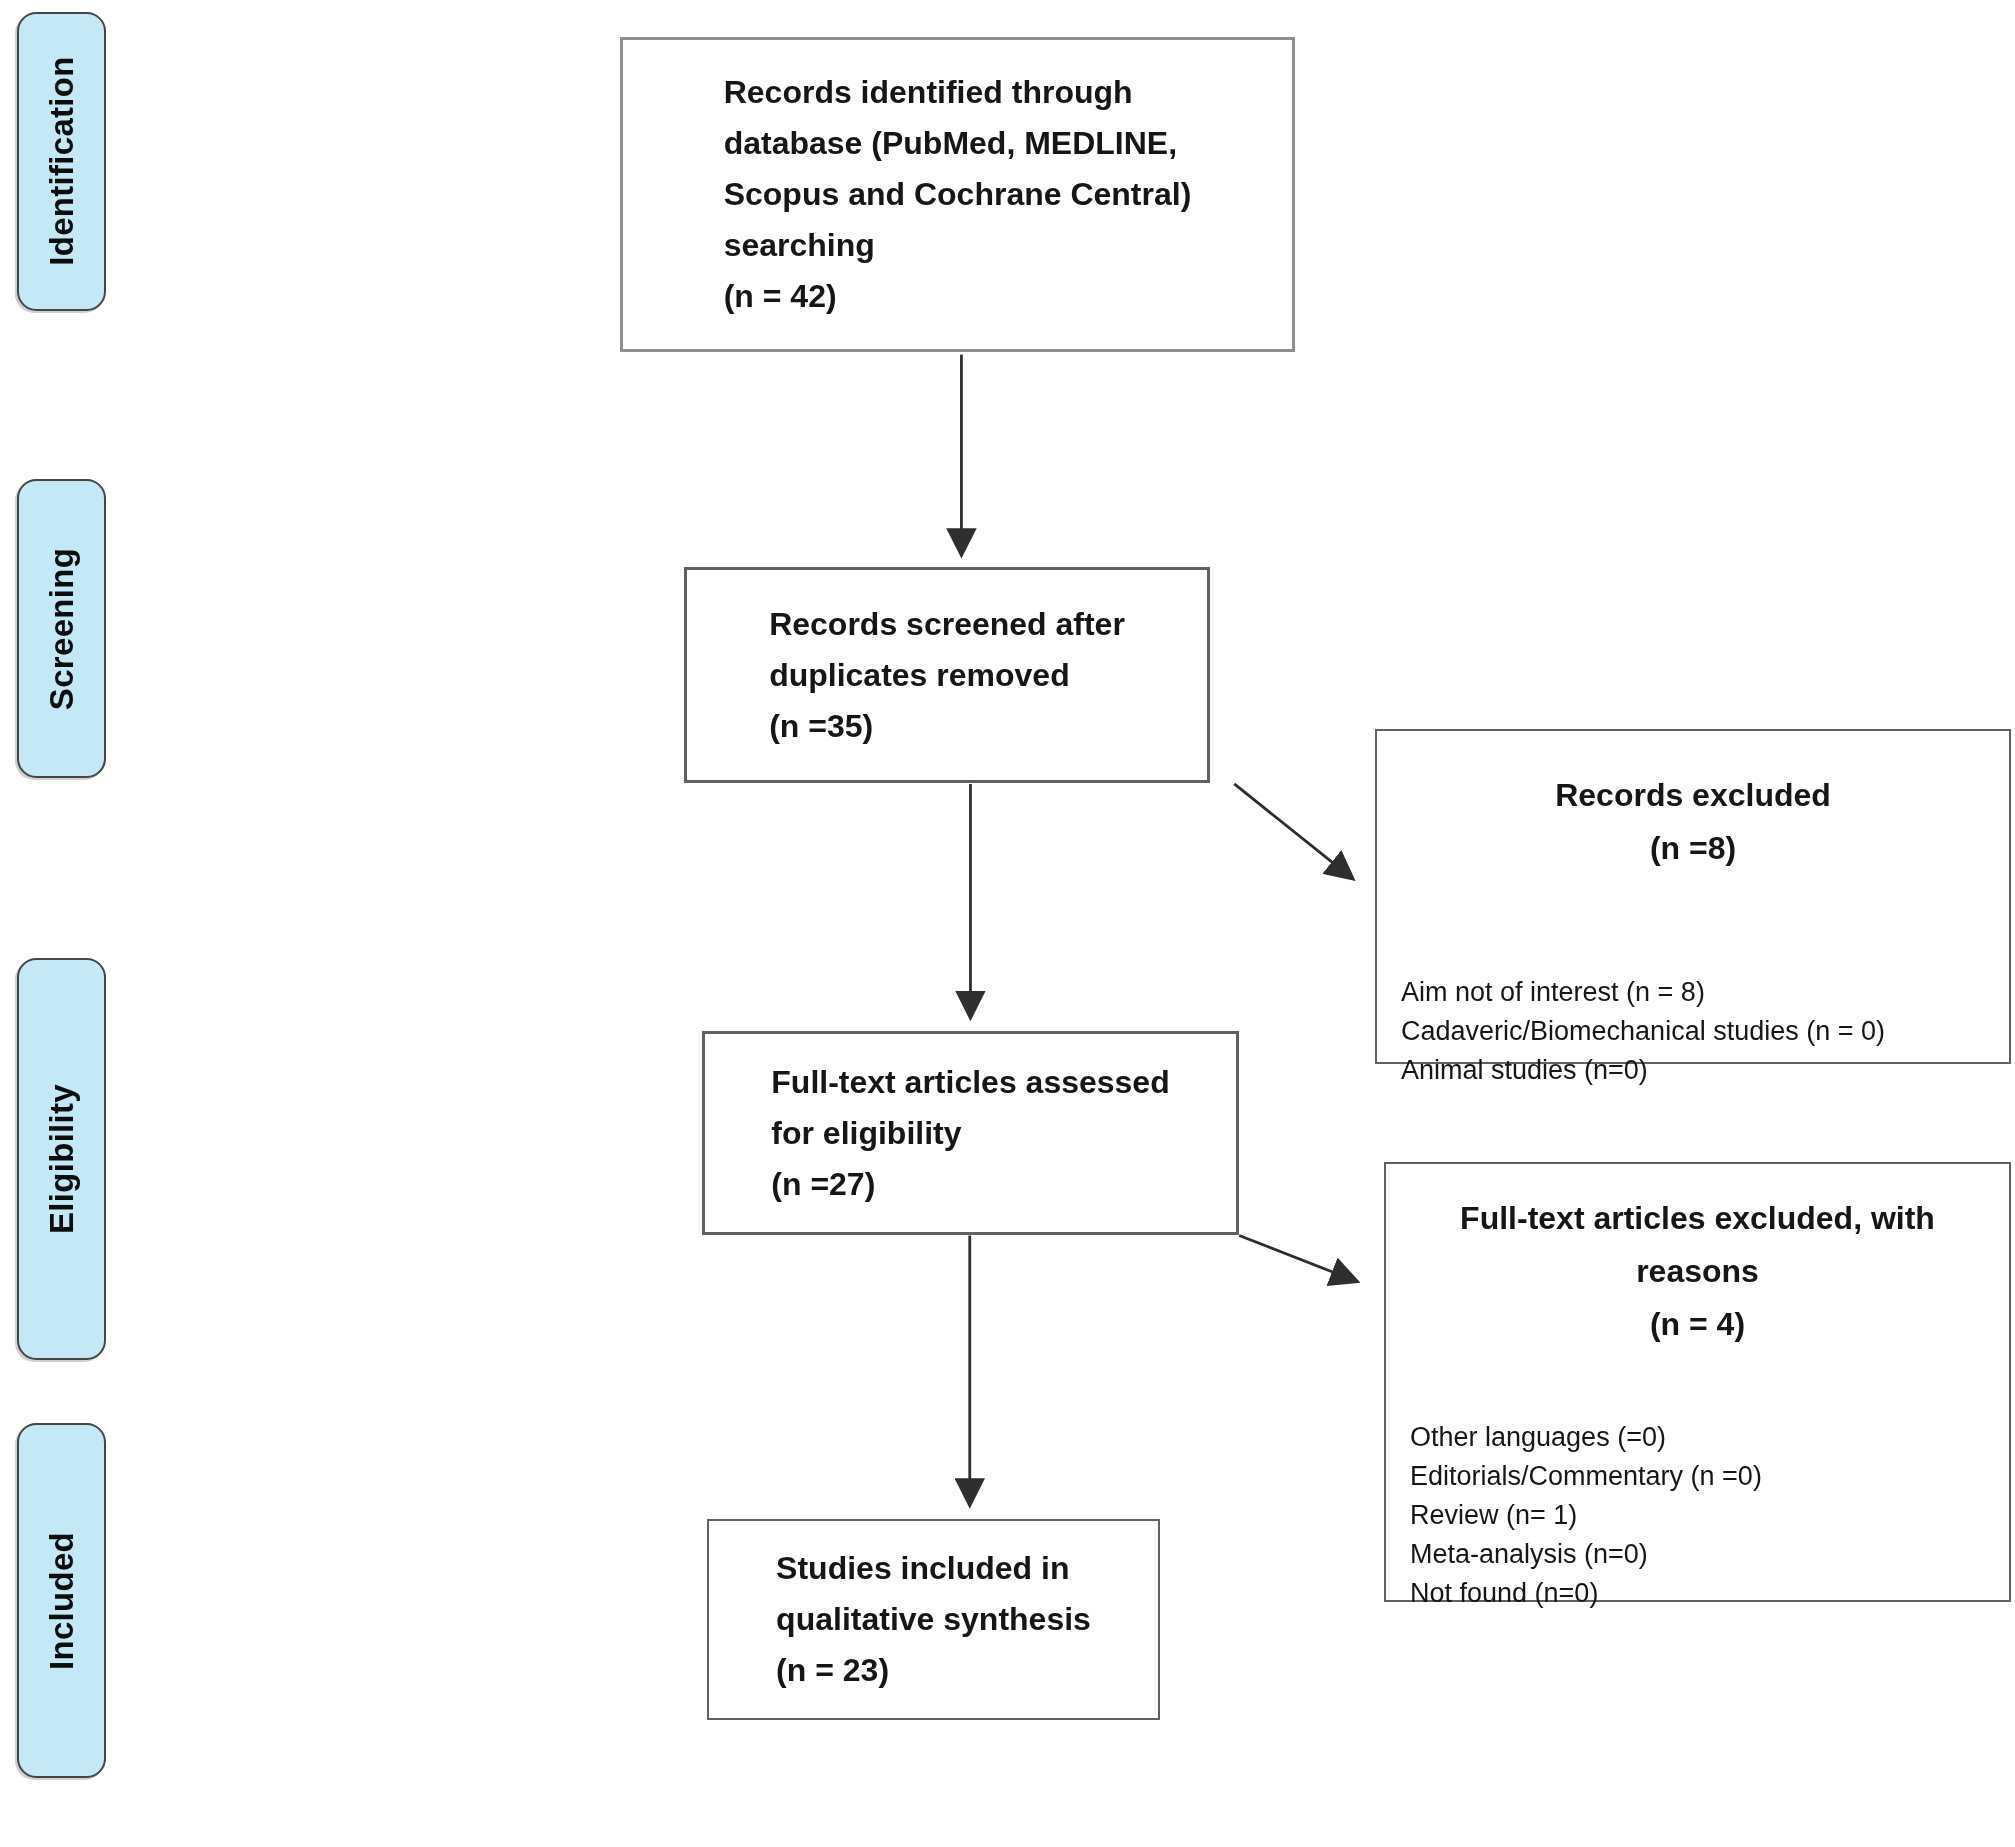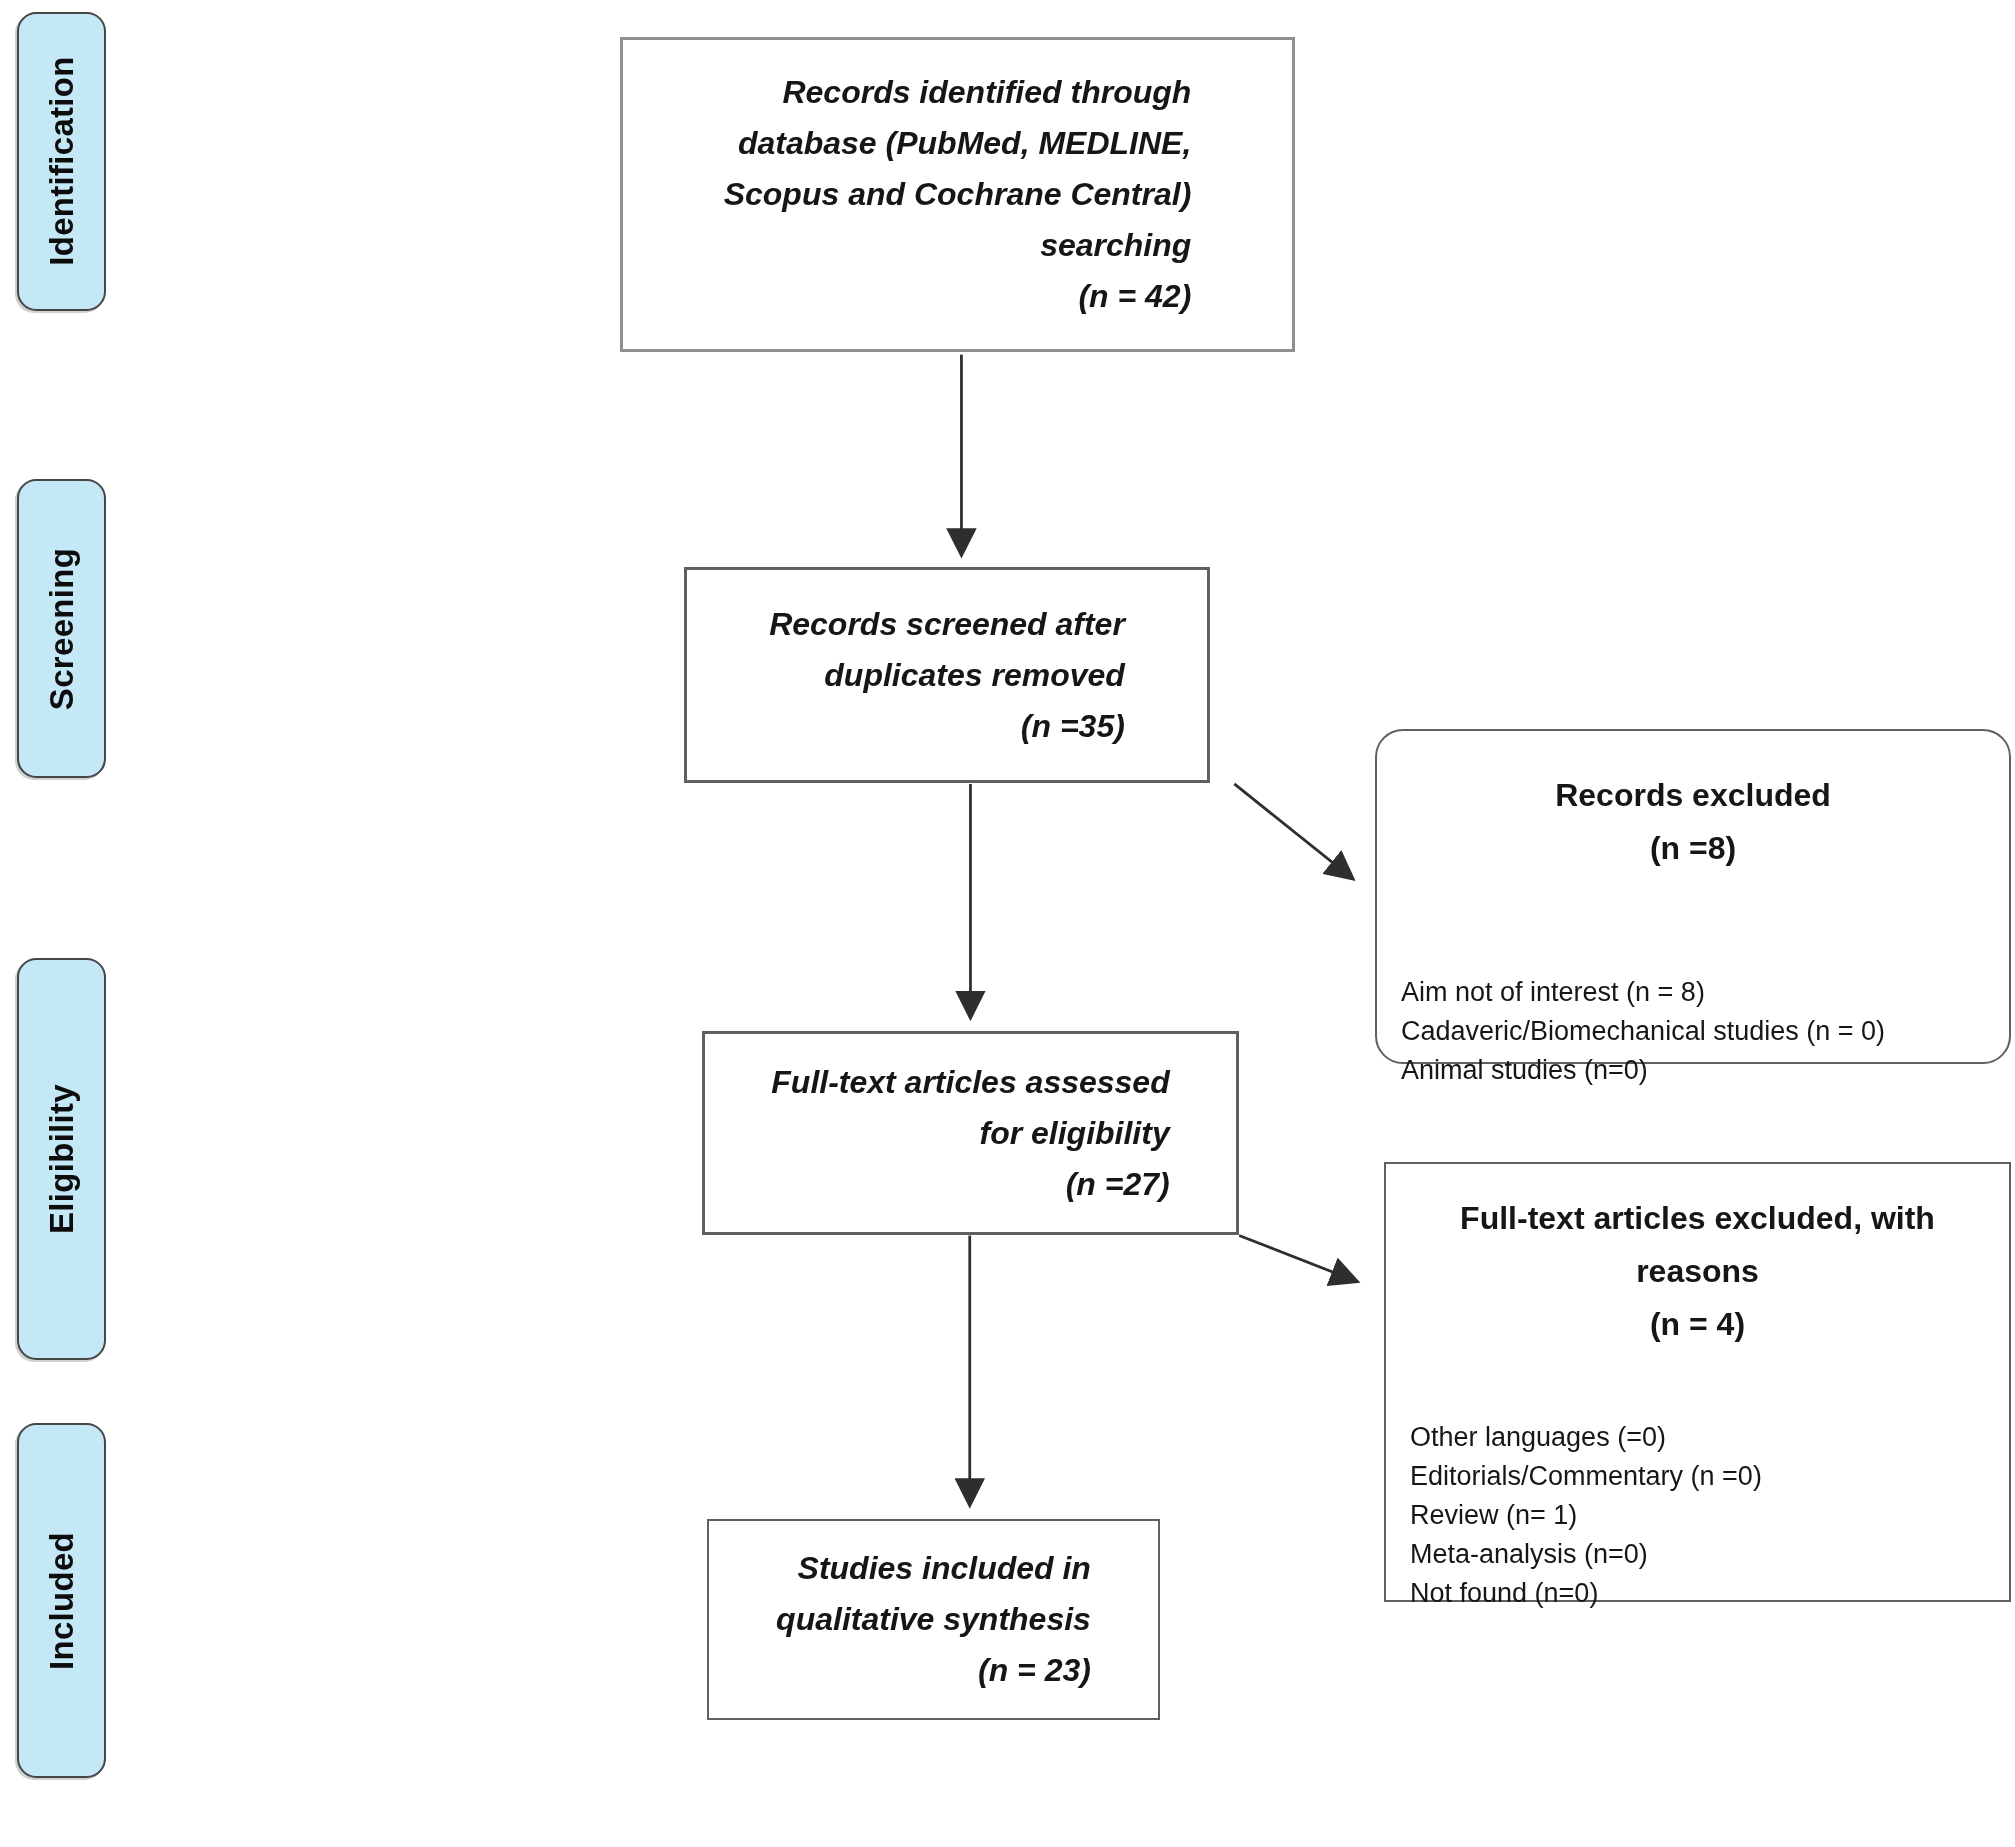--- a/index.html
+++ b/index.html
@@ -32,39 +32,38 @@
   .s1{top:11.8px;height:299px;}
   .s2{top:479px;height:299px;}
   .s3{top:958px;height:402px;}
   .s4{top:1423px;height:355px;}
 
   
   .fbox{
     position:absolute;background:#ffffff;
     border:3.5px solid #606060;box-sizing:border-box;
     display:flex;align-items:center;justify-content:center;
-    text-align:right;
-    font-style:italic;
+    text-align:left;
   }
   .btext{white-space:pre-line;font-size:32px;line-height:51px;font-weight:600;}
   .b1{left:620px;top:37px;width:675px;height:315px;border-color:#8f8f8f;}
   .b2{left:684px;top:567px;width:526px;height:216px;}
   .b3{left:702px;top:1031px;width:537px;height:204px;}
   .b4{left:707px;top:1519px;width:453px;height:201px;border-width:2.8px;}
 
   
   .rbox{
     position:absolute;background:#ffffff;
     border:2.8px solid #606060;box-sizing:border-box;
     display:flex;flex-direction:column;
     padding:38px 24px 21px 24px;
   }
   .rtitle{white-space:pre-line;text-align:center;font-size:32px;line-height:53px;font-weight:600;}
   .rlist{white-space:pre-line;text-align:left;font-size:27px;line-height:39px;font-weight:500;margin-top:23px;}
-  .r1{left:1375px;top:729px;width:636px;height:335px;border-radius:28px;}
+  .r1{left:1375px;top:729px;width:636px;height:335px;}
   .r1 .rtitle{margin-bottom:75px;}
   .r2{left:1384px;top:1162px;width:627px;height:440px;padding-top:28px;}
   .r2 .rtitle{margin-bottom:44px;}
 </style>
 </head>
 <body>
 
 <div class="canvas">
 
   <svg class="arrows" viewBox="0 0 2909 2667" xmlns="http://www.w3.org/2000/svg" aria-hidden="true">

